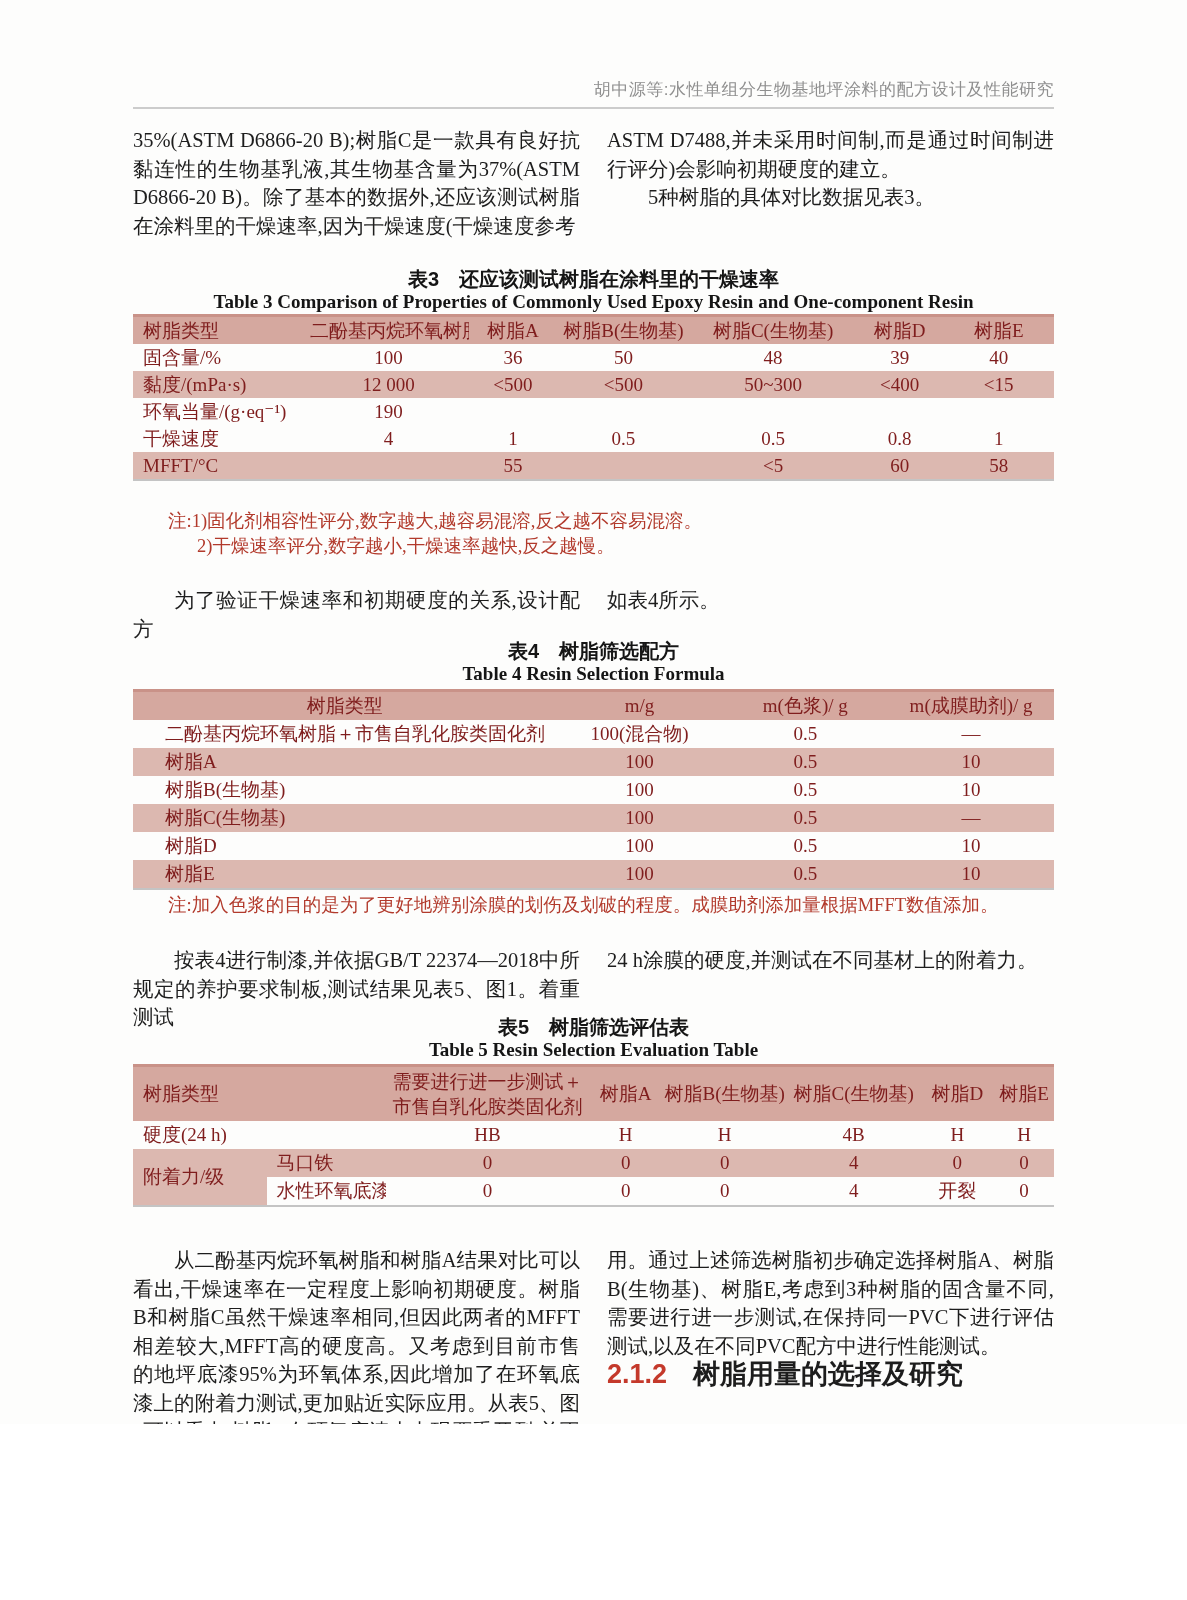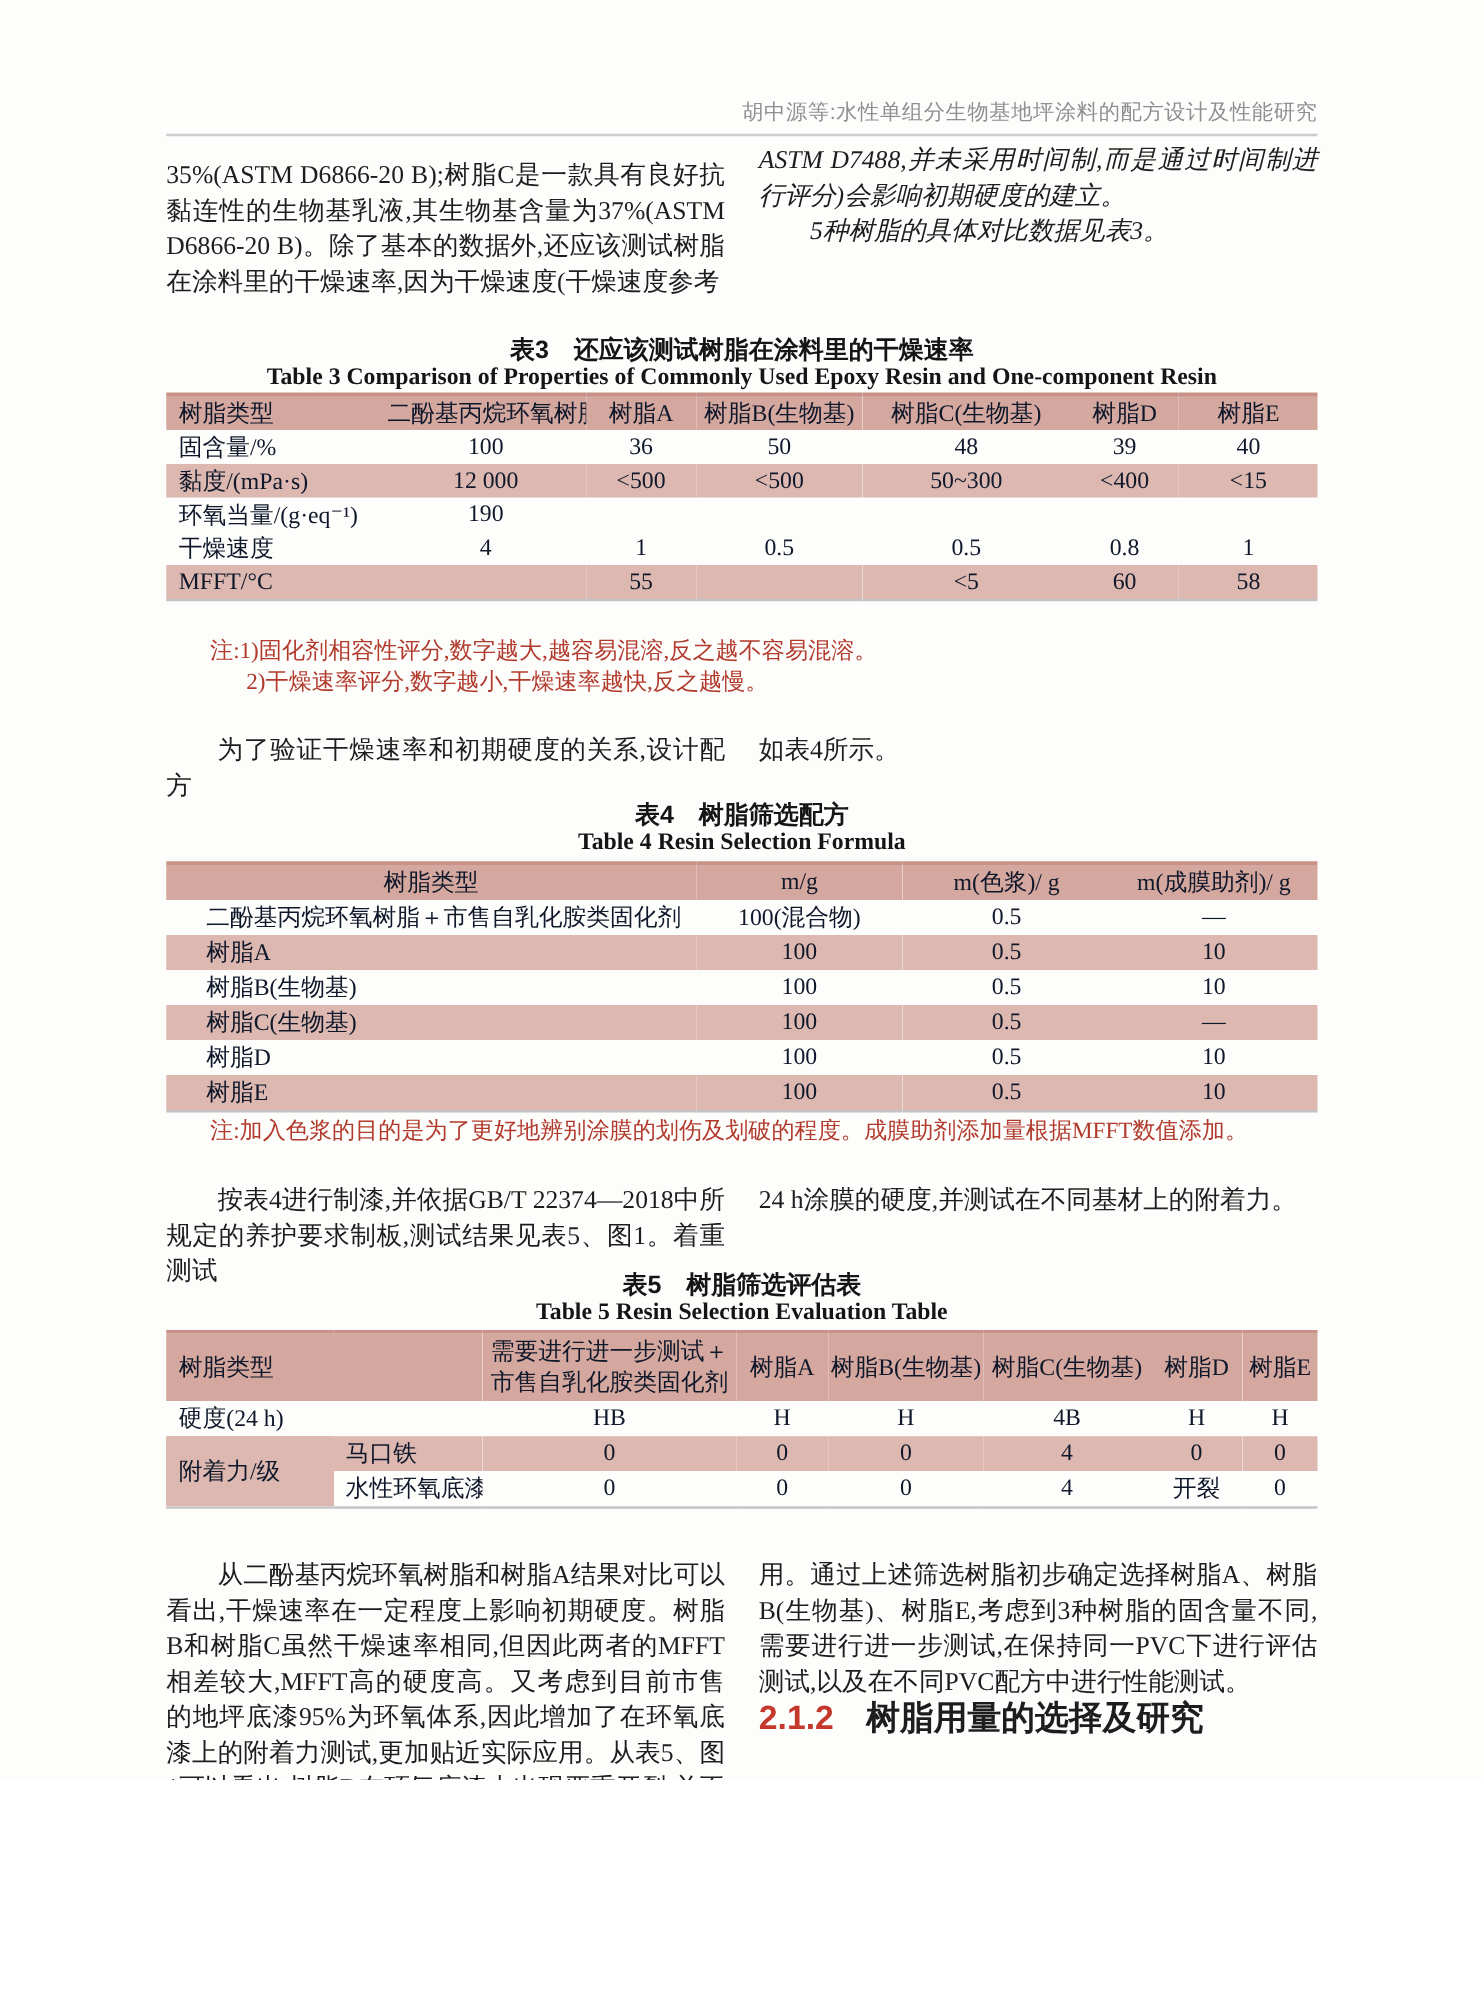--- a/index.html
+++ b/index.html
@@ -20,21 +20,21 @@
   .indent{text-indent:2em;}
 
   
   .tbl-title-cn{position:absolute;left:133px;width:921px;text-align:center;
     font-family:"Liberation Sans","DejaVu Sans",sans-serif;font-weight:bold;font-size:20px;color:#151515;}
   .tbl-title-en{position:absolute;left:133px;width:921px;text-align:center;
     font-weight:bold;font-size:19px;color:#151515;}
 
   
   table.datatable{position:absolute;left:133px;width:921px;border-collapse:collapse;
-    font-size:19px;color:#0f172a;table-layout:fixed;border-bottom:2px solid #c4c4c4;}
+    font-size:19px;color:#7f1d1d;table-layout:fixed;border-bottom:2px solid #c4c4c4;}
   table.datatable th,table.datatable td{padding:0 2px;height:27px;font-weight:normal;text-align:center;
     overflow:hidden;white-space:nowrap;}
   tr.hdr{background:#d5a89f;}
   tr.hdr th{border-top:3px solid #c99288;}
   tr.pink{background:#dcb8b0;}
   td.pinkcell{background:#dcb8b0;}
   #table3 th:first-child,#table3 td:first-child{text-align:left;padding-left:10px;}
   #table4 td:first-child{text-align:left;padding-left:32px;}
   #table4 th:first-child{text-align:center;}
   #table5 th.lblcell,#table5 td.lblcell{text-align:left;padding-left:10px;}
@@ -65,21 +65,21 @@
 <body>
 
 <div class="page">
 
   <div class="running-head">胡中源等:水性单组分生物基地坪涂料的配方设计及性能研究</div>
   <div class="head-rule"></div>
 
   <div class="col" style="top:126px;left:133px;">
     <p>35%(ASTM D6866-20 B);树脂C是一款具有良好抗黏连性的生物基乳液,其生物基含量为37%(ASTM D6866-20 B)。除了基本的数据外,还应该测试树脂在涂料里的干燥速率,因为干燥速度(干燥速度参考</p>
   </div>
-  <div class="col" style="top:114px;left:607px;font-style:italic;">
+  <div class="col" style="top:126px;left:607px;">
     <p>ASTM D7488,并未采用时间制,而是通过时间制进行评分)会影响初期硬度的建立。</p>
     <p class="indent">5种树脂的具体对比数据见表3。</p>
   </div>
 
   <div class="tbl-title-cn" style="top:266px;">表3　还应该测试树脂在涂料里的干燥速率</div>
   <div class="tbl-title-en" style="top:291px;">Table 3  Comparison of Properties of Commonly Used Epoxy Resin and One-component Resin</div>
   <table class="datatable" id="table3" style="top:314px;">
     <colgroup>
       <col style="width:19%">
         <col style="width:17.5%">

